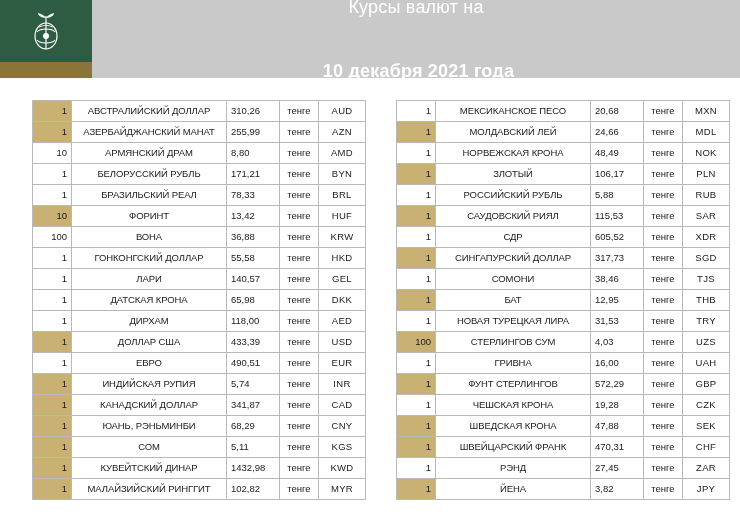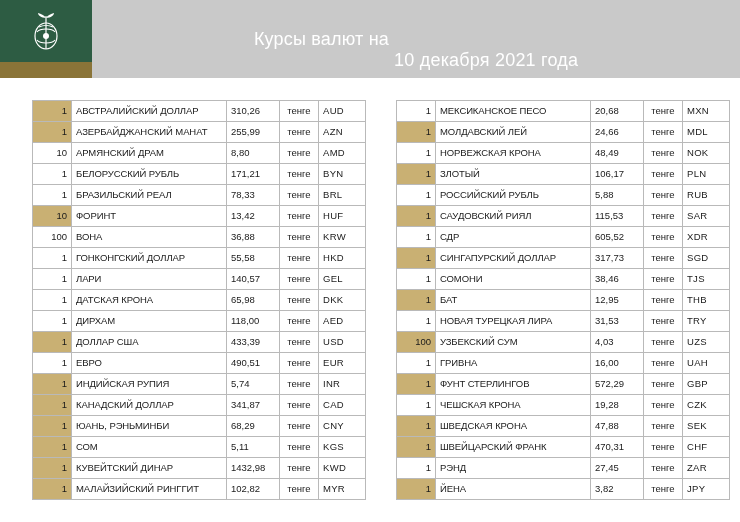--- a/index.html
+++ b/index.html
@@ -55,23 +55,24 @@
     top: 0;
     width: 648px;
     height: 78px;
     display: flex;
     align-items: center;
     justify-content: center;
     color: #ffffff;
     font-size: 18px;
     letter-spacing: .2px;
     white-space: nowrap;
+    flex-direction: column;
   }
   .header-title .plain { font-weight: 400; }
-  .header-title .bold { font-weight: 400; margin-left: 5px; margin-top: 43px; }
+  .header-title .bold { font-weight: 700; margin-left: 5px; margin-top: 43px; }
 
   
   .tables {
     position: absolute;
     top: 100px;
     left: 0;
     width: 740px;
   }
   .col {
     position: absolute;
@@ -101,41 +102,41 @@
     text-align: right;
     background: #ffffff;
     font-size: 9px;
     padding-right: 5px;
   }
   td.qty.gold {
     background: #c9b073;
   }
   td.name {
     width: 146px;
-    text-align: left;
+    text-align: center;
     padding-left: 6px;
     font-size: 9px;
     letter-spacing: -.1px;
   }
   td.value {
     width: 44px;
     text-align: left;
     font-size: 9px;
     padding-right: 5px;
   }
   td.unit {
     width: 30px;
     text-align: center;
     font-size: 8.5px;
     color: #333;
     margin-left: 9px;
   }
   td.code {
     width: 38px;
-    text-align: left;
+    text-align: center;
     font-size: 9px;
     color: #333;
     letter-spacing: .3px;
   }
 </style>
 </head>
 <body>
 
 <div class="page">
 
@@ -379,21 +380,21 @@
             </tr>
             <tr>
               <td class="qty">1</td>
               <td class="name">НОВАЯ ТУРЕЦКАЯ ЛИРА</td>
               <td class="value">31,53</td>
               <td class="unit">тенге</td>
               <td class="code">TRY</td>
             </tr>
             <tr>
               <td class="qty gold">100</td>
-              <td class="name">УЗБЕКСКИЙ СУМ</td>
+              <td class="name">СТЕРЛИНГОВ СУМ</td>
               <td class="value">4,03</td>
               <td class="unit">тенге</td>
               <td class="code">UZS</td>
             </tr>
             <tr>
               <td class="qty">1</td>
               <td class="name">ГРИВНА</td>
               <td class="value">16,00</td>
               <td class="unit">тенге</td>
               <td class="code">UAH</td>

